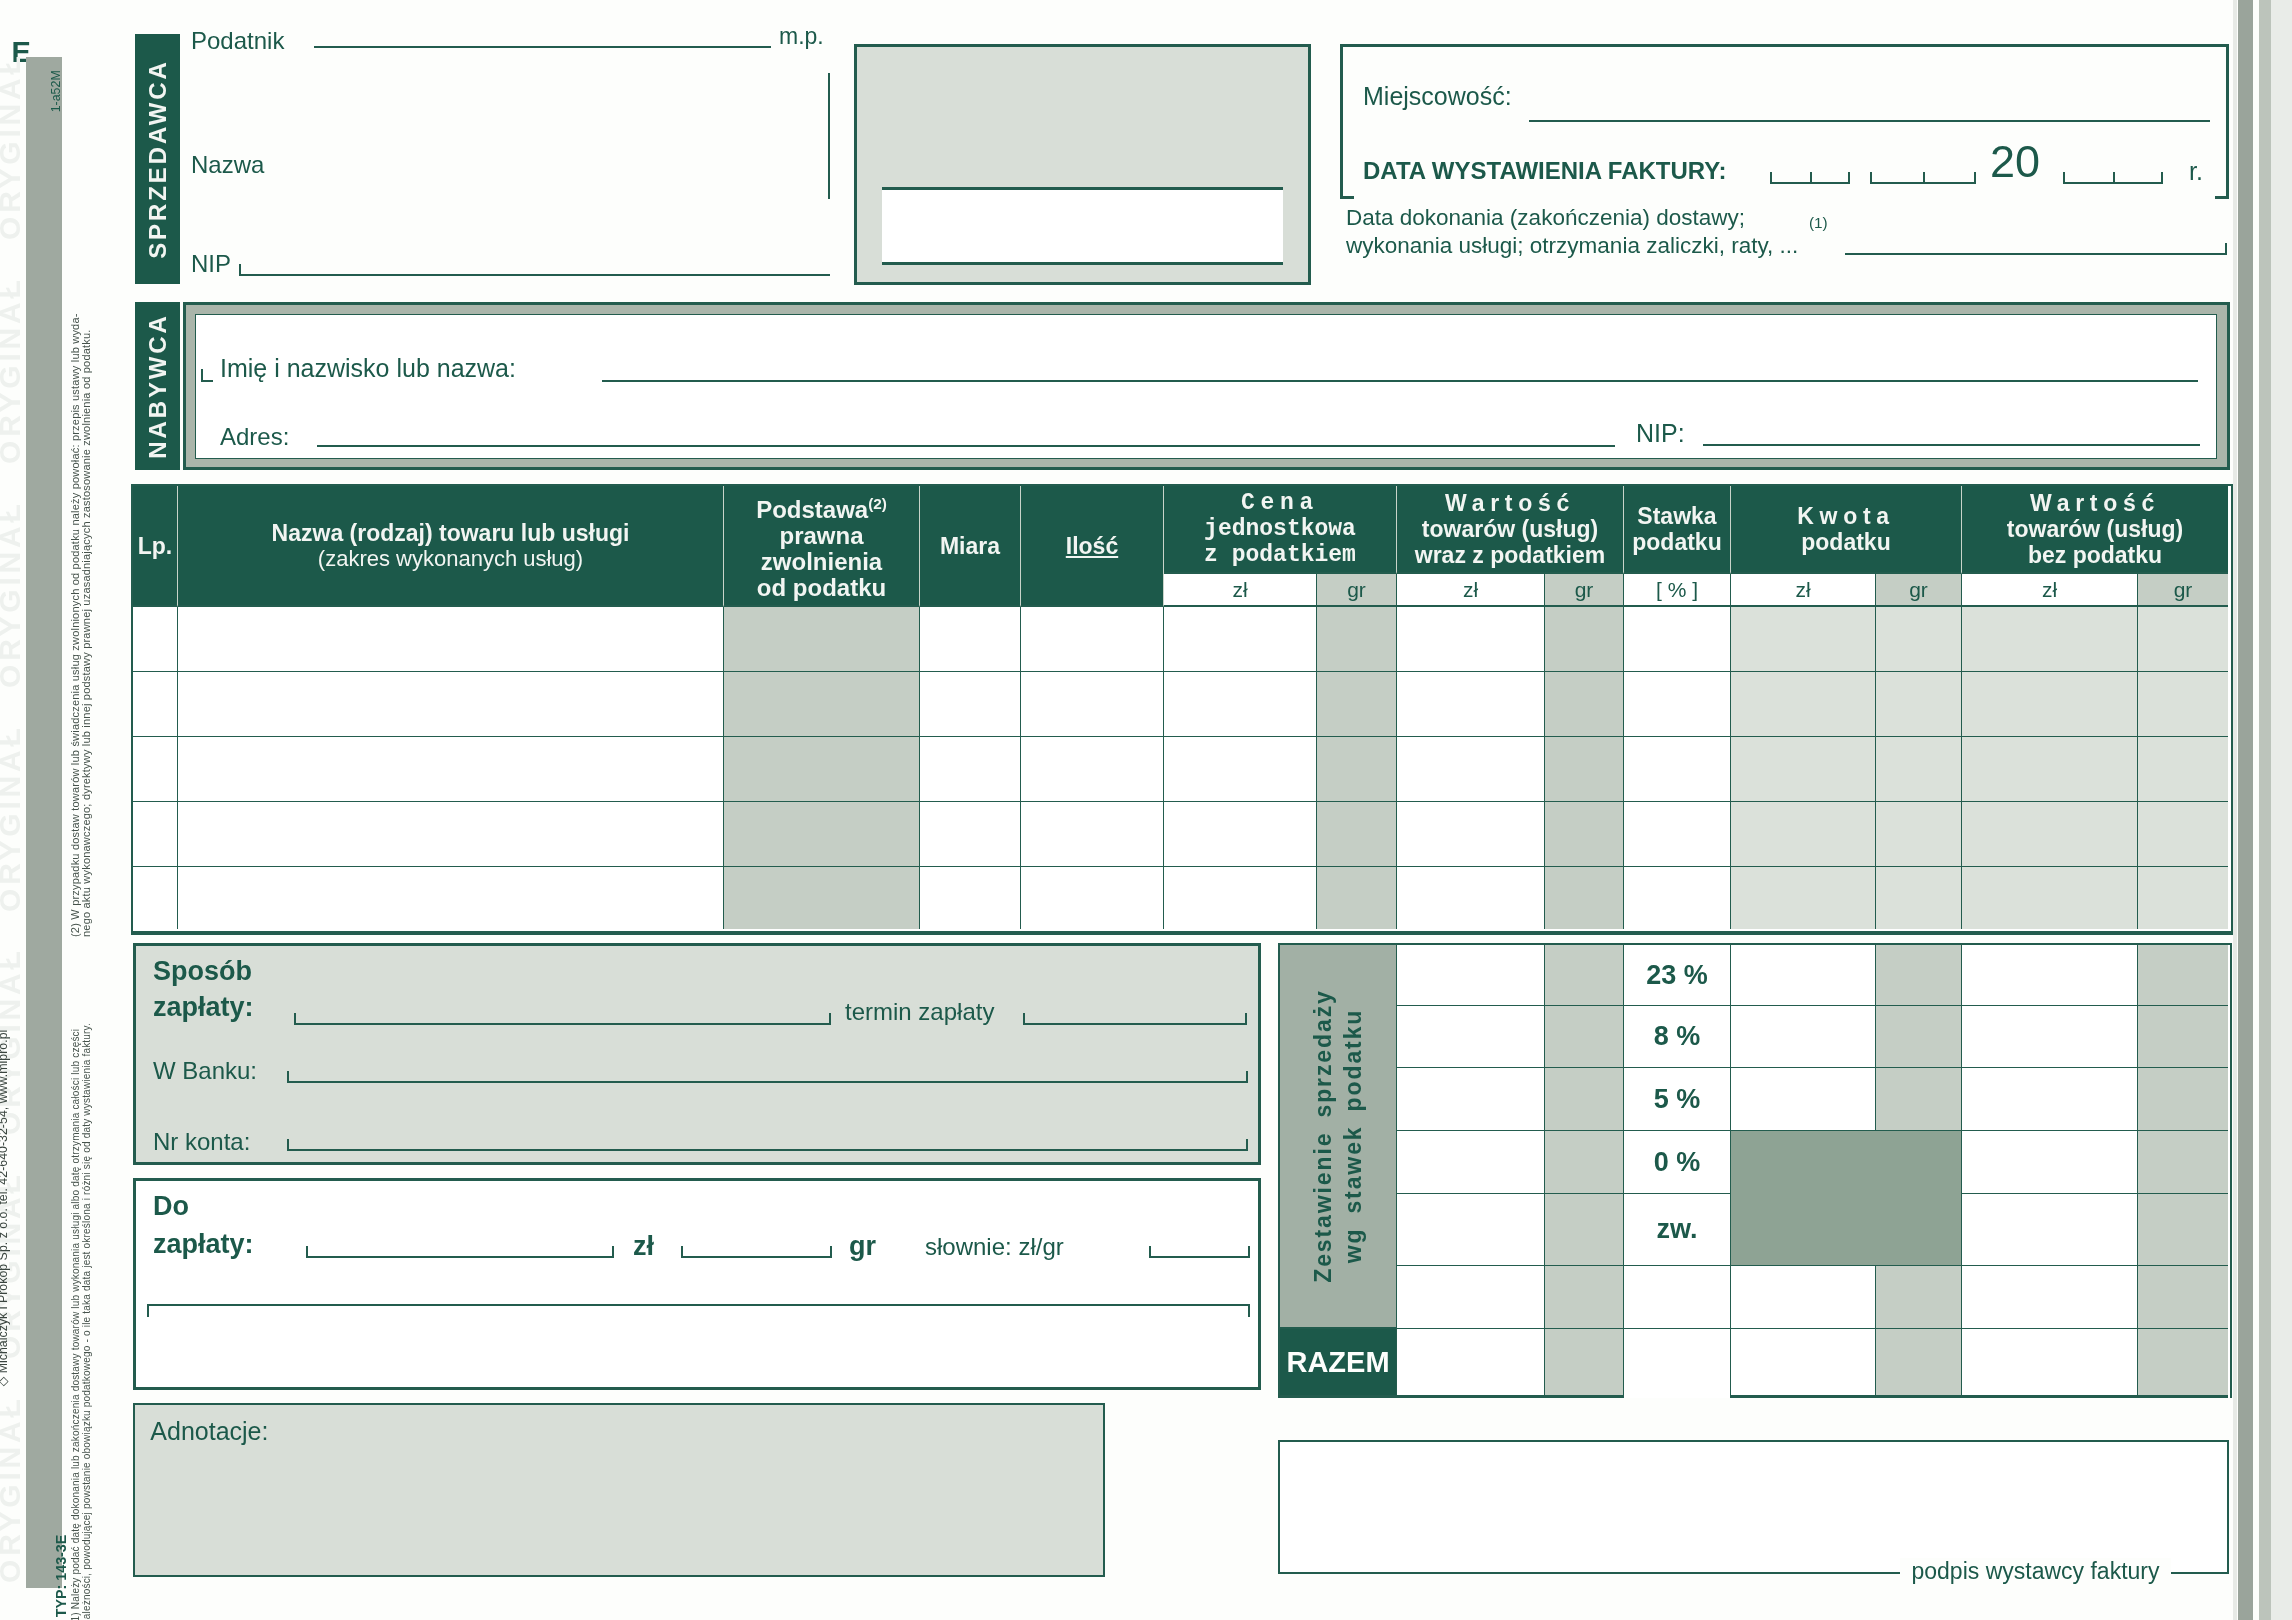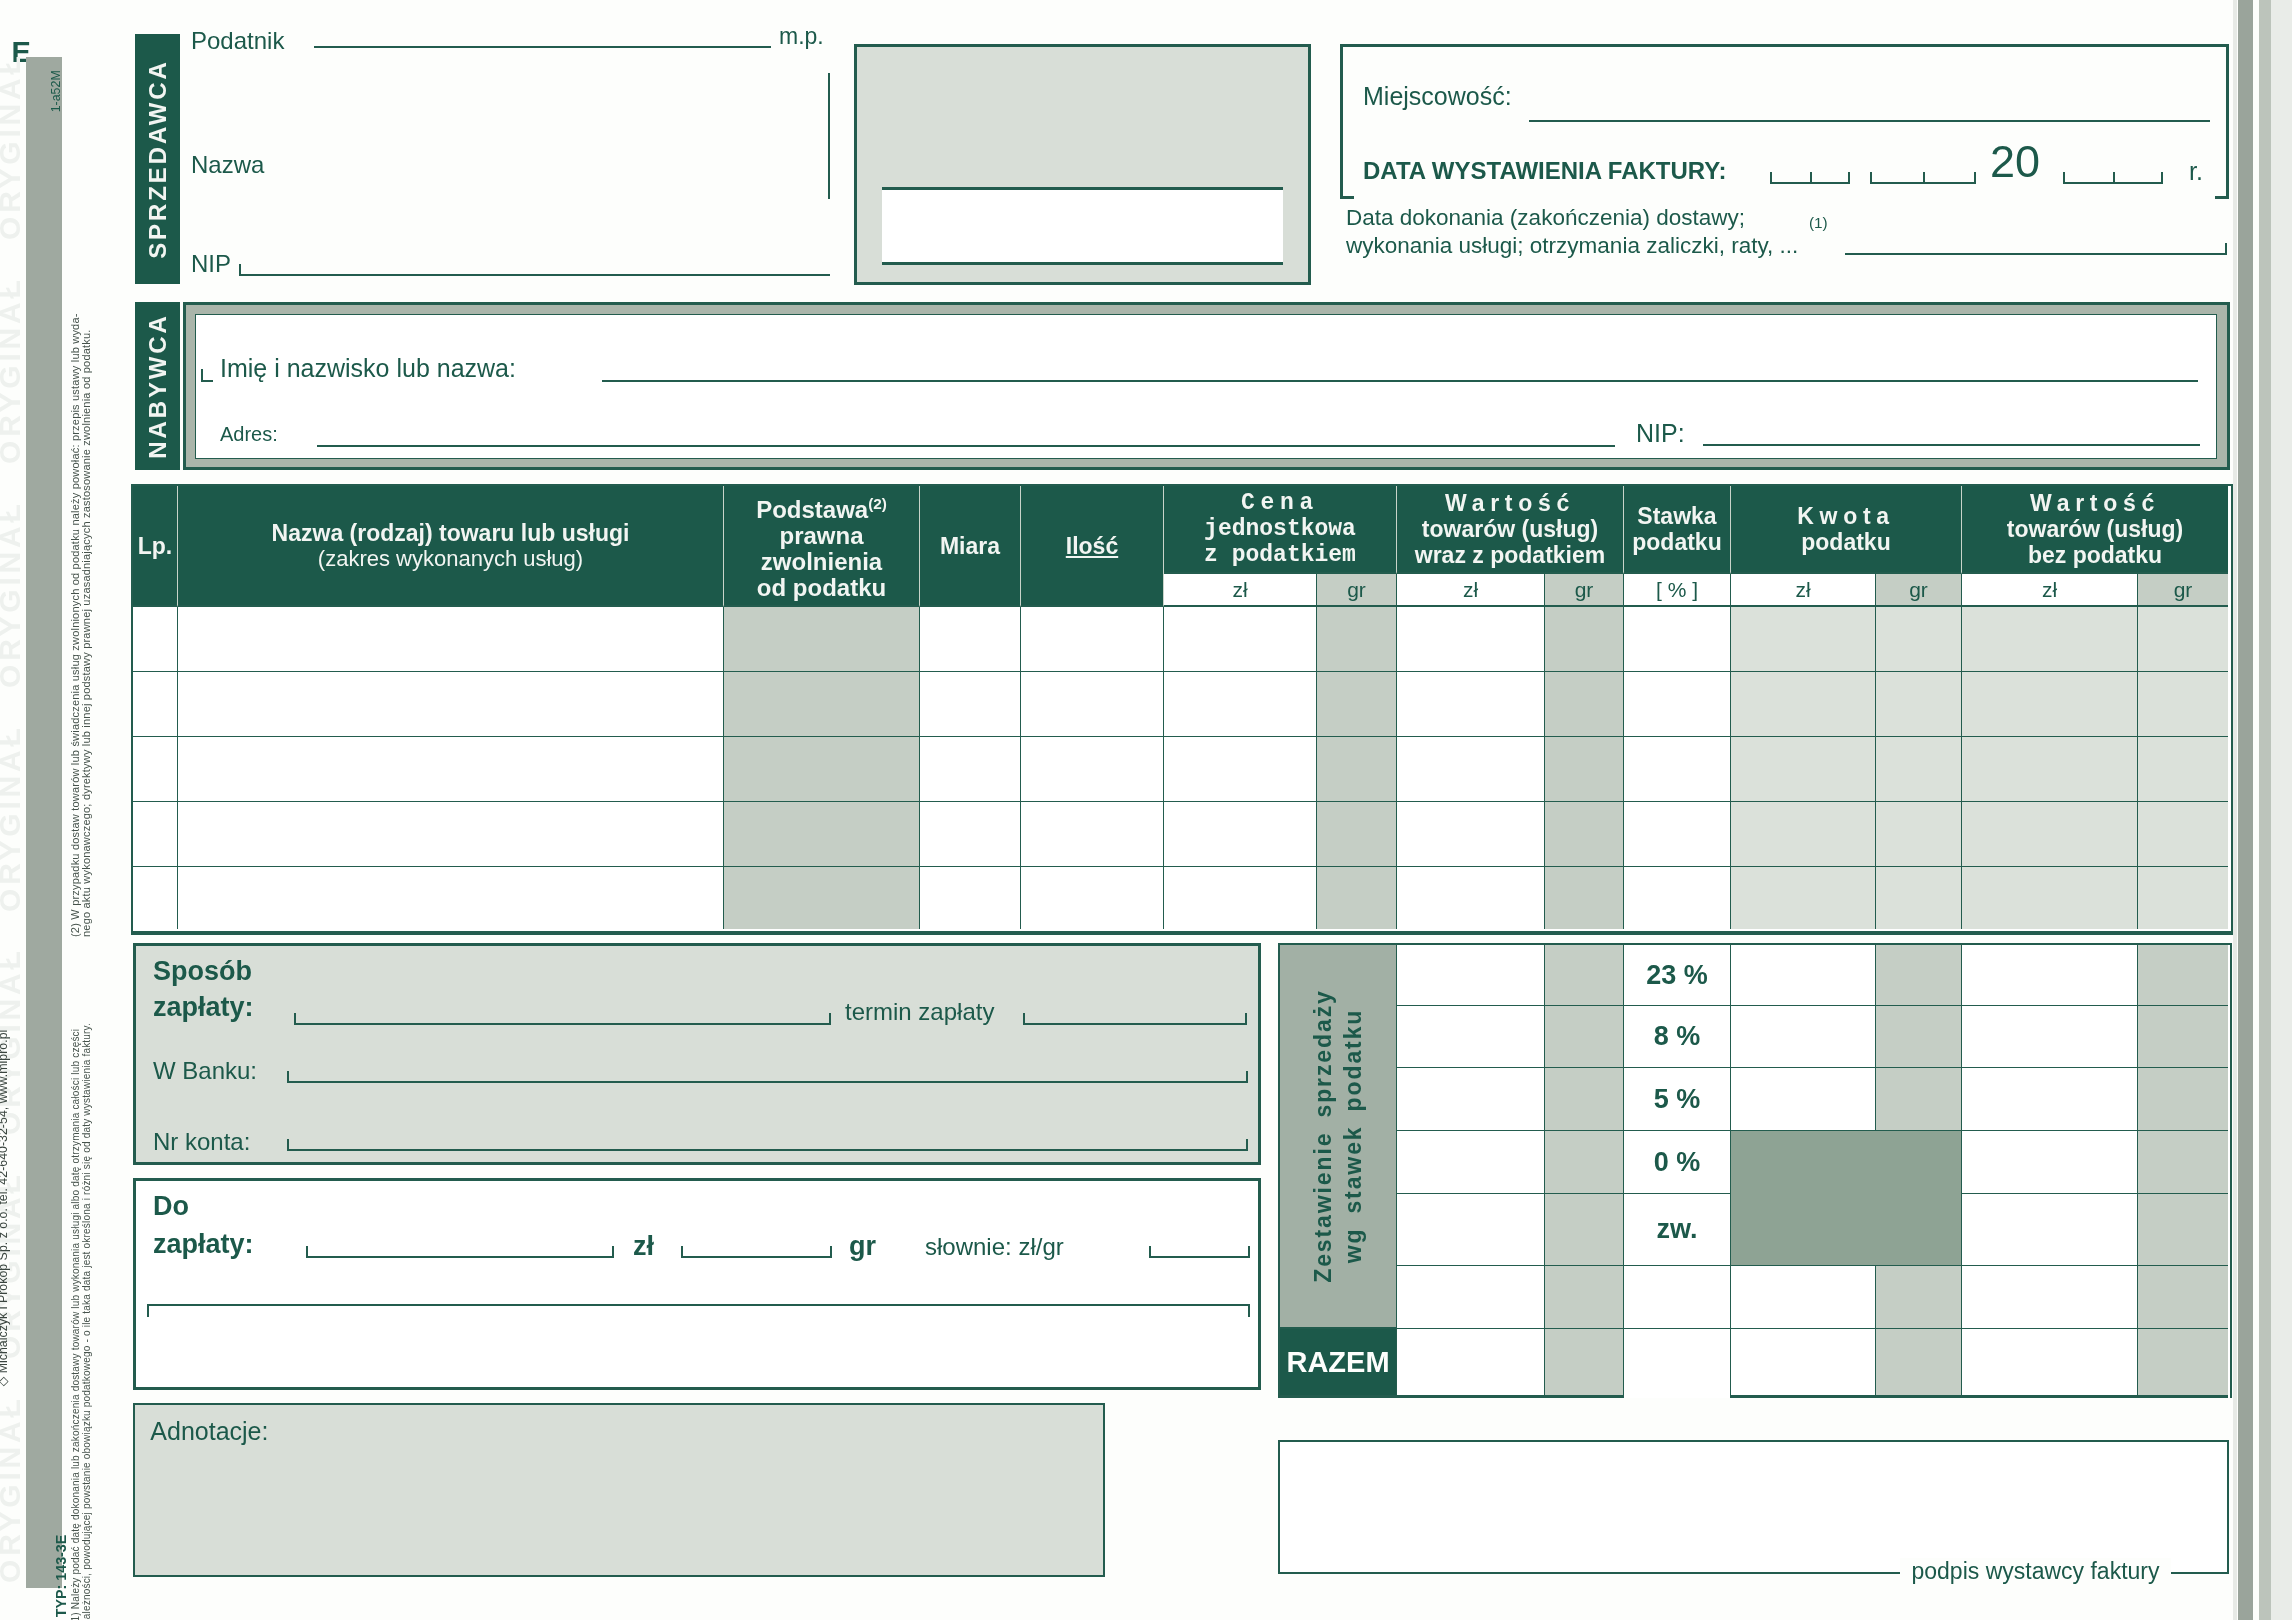--- a/index.html
+++ b/index.html
@@ -137,21 +137,21 @@
   <div class="bline tr" style="left:1845px;top:243px;width:382px;"></div>
 
   <div class="greenbox vl" style="left:135px;top:302px;width:45px;height:168px;">
     <span>NABYWCA</span>
   </div>
   <div class="abs" style="left:183px;top:302px;width:2047px;height:168px;background:#aab5aa;border:3.3px solid #235c4e;"></div>
   <div class="abs" style="left:195px;top:314px;width:2022px;height:145px;background:#fff;border:1.9px solid #235c4e;"></div>
   <div class="abs" style="left:201px;top:369px;width:11.5px;height:13.4px;border-left:2.4px solid #235c4e;border-bottom:2.4px solid #235c4e;"></div>
   <div class="abs grn" style="left:220px;top:354px;font-size:25px;">Imię i nazwisko lub nazwa:</div>
   <div class="line" style="left:602px;top:380px;width:1596px;"></div>
-  <div class="abs grn" style="left:220px;top:423px;font-size:20px;">Adres:</div>
+  <div class="abs grn" style="left:220px;top:423px;font-size:24px;">Adres:</div>
   <div class="line" style="left:317px;top:445px;width:1298px;"></div>
   <div class="abs grn" style="left:1636px;top:419px;font-size:25px;">NIP:</div>
   <div class="line" style="left:1703px;top:444px;width:497px;"></div>
 
   <div id="maintable">
     <div class="hc c1" style="grid-row:1/3;">
         <span>Lp.</span>
       </div>
     <div class="hc c2" style="grid-row:1/3;">
       <span>Nazwa (rodzaj) towaru lub usługi</span>

